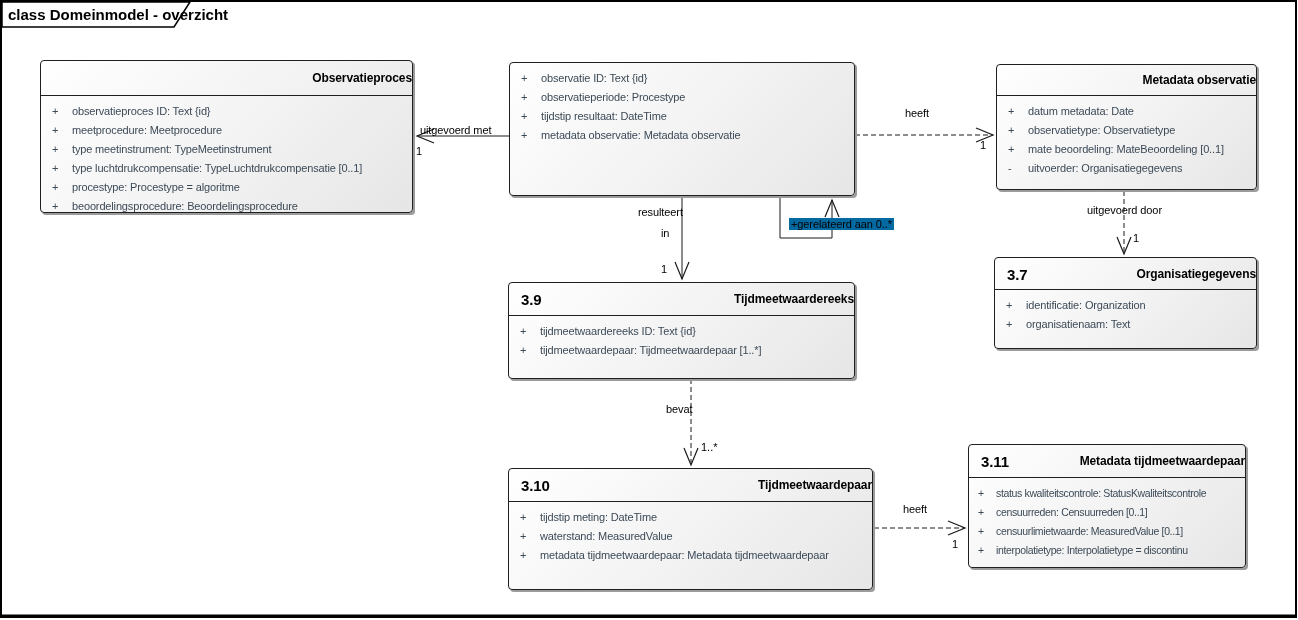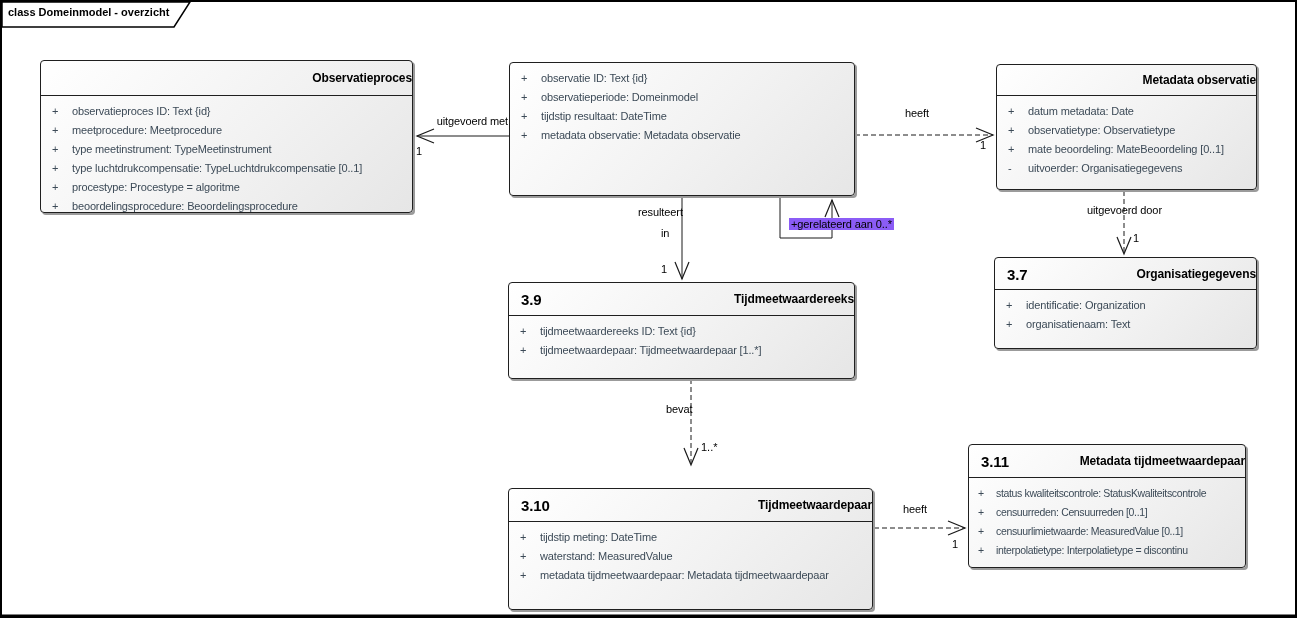--- a/index.html
+++ b/index.html
@@ -37,25 +37,25 @@
     white-space:nowrap;overflow:hidden;
   }
   .uml-attr .vis{flex:none;width:20px;padding-left:11px;}
   .condensed .uml-attr{font-size:10.5px;letter-spacing:-0.35px;}
   .condensed .uml-attr .vis{width:18px;padding-left:9px;}
   .conn-label{
     position:absolute;z-index:3;
     font-size:11px;color:#000;white-space:nowrap;
     letter-spacing:-0.1px;
   }
-  .conn-label.bg{background:#8b5cf6;padding:0 2px;}
+  .conn-label.bg{background:#0369a1;padding:0 2px;}
   .mult{position:absolute;z-index:3;font-size:11px;color:#000;}
   #frame-tab-label{
     position:absolute;left:8px;top:6px;z-index:3;
-    font-size:11px;font-weight:bold;color:#000;white-space:nowrap;
+    font-size:15px;font-weight:bold;color:#000;white-space:nowrap;
   }
 </style>
 </head>
 <body>
 
 <div id="canvas">
 
   <svg id="connector-layer" width="1298" height="620" viewBox="0 0 1298 620">
     <defs>
       <marker id="oarrow" markerUnits="userSpaceOnUse" markerWidth="20" markerHeight="16" refX="18" refY="8" orient="auto">
@@ -132,21 +132,21 @@
   </div>
 
   <div class="uml-class" style="left:509px;top:62px;width:346px;height:134px">
     <div class="uml-attrs">
       <div class="uml-attr">
           <span class="vis">+</span>
           <span class="txt">observatie ID: Text {id}</span>
         </div>
       <div class="uml-attr">
           <span class="vis">+</span>
-          <span class="txt">observatieperiode: Domeinmodel</span>
+          <span class="txt">observatieperiode: Procestype</span>
         </div>
       <div class="uml-attr">
           <span class="vis">+</span>
           <span class="txt">tijdstip resultaat: DateTime</span>
         </div>
       <div class="uml-attr">
           <span class="vis">+</span>
           <span class="txt">metadata observatie: Metadata observatie</span>
         </div>
     </div>
@@ -203,21 +203,21 @@
           <span class="vis">+</span>
           <span class="txt">tijdmeetwaardereeks ID: Text {id}</span>
         </div>
       <div class="uml-attr">
           <span class="vis">+</span>
           <span class="txt">tijdmeetwaardepaar: Tijdmeetwaardepaar [1..*]</span>
         </div>
     </div>
   </div>
 
-  <div class="uml-class" style="left:508px;top:488px;width:365px;height:122px">
+  <div class="uml-class" style="left:508px;top:468px;width:365px;height:122px">
     <div class="uml-header" style="height:32px">
       <span class="uml-num">3.10</span>
       <span class="uml-title">Tijdmeetwaardepaar</span>
     </div>
     <div class="uml-attrs">
       <div class="uml-attr">
           <span class="vis">+</span>
           <span class="txt">tijdstip meting: DateTime</span>
         </div>
       <div class="uml-attr">
@@ -249,21 +249,21 @@
           <span class="vis">+</span>
           <span class="txt">censuurlimietwaarde: MeasuredValue [0..1]</span>
         </div>
       <div class="uml-attr">
           <span class="vis">+</span>
           <span class="txt">interpolatietype: Interpolatietype = discontinu</span>
         </div>
     </div>
   </div>
 
-  <div class="conn-label" style="left:420px;top:115px;width:88px;text-align:right">uitgevoerd met</div>
+  <div class="conn-label" style="left:420px;top:124px;width:88px;text-align:left">uitgevoerd met</div>
   <div class="mult" style="left:416px;top:145px">1</div>
 
   <div class="conn-label" style="left:872px;top:107px;width:90px;text-align:center">heeft</div>
   <div class="mult" style="left:980px;top:139px">1</div>
 
   <div class="conn-label bg" style="left:789px;top:218px">+gerelateerd aan 0..*</div>
 
   <div class="conn-label" style="left:638px;top:206px">resulteert</div>
   <div class="conn-label" style="left:661px;top:227px">in</div>
   <div class="mult" style="left:661px;top:263px">1</div>

